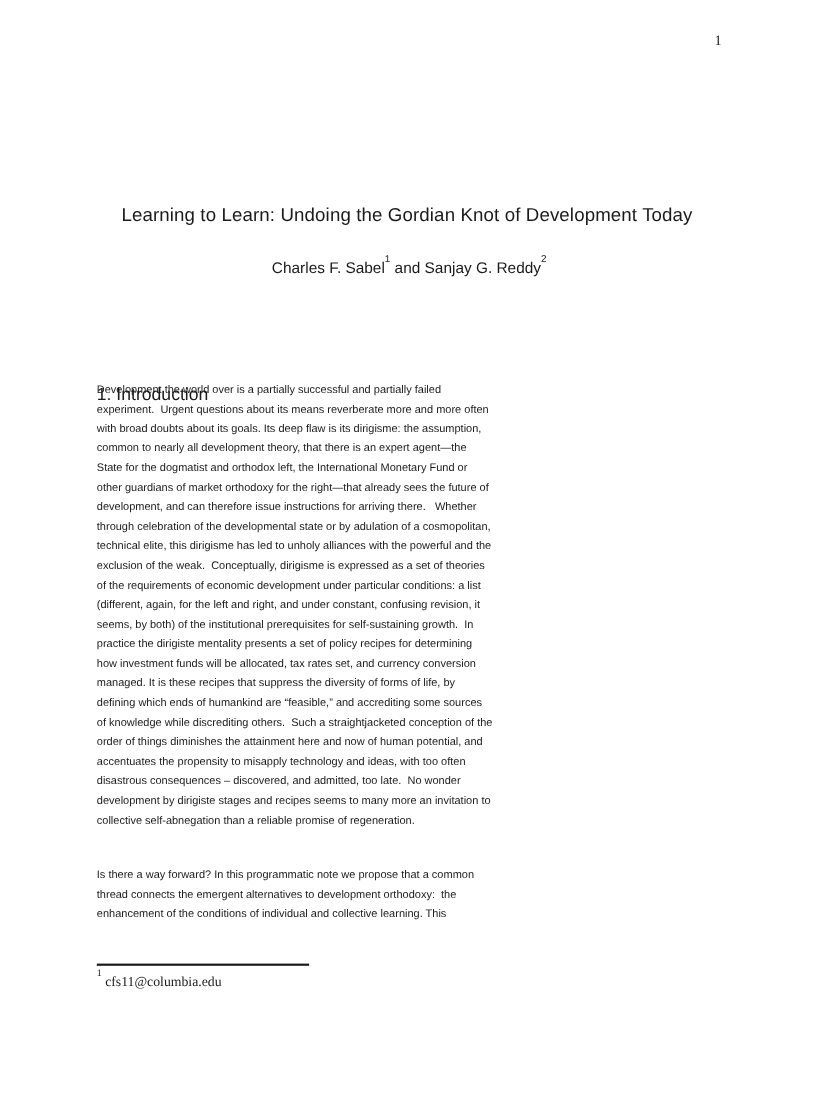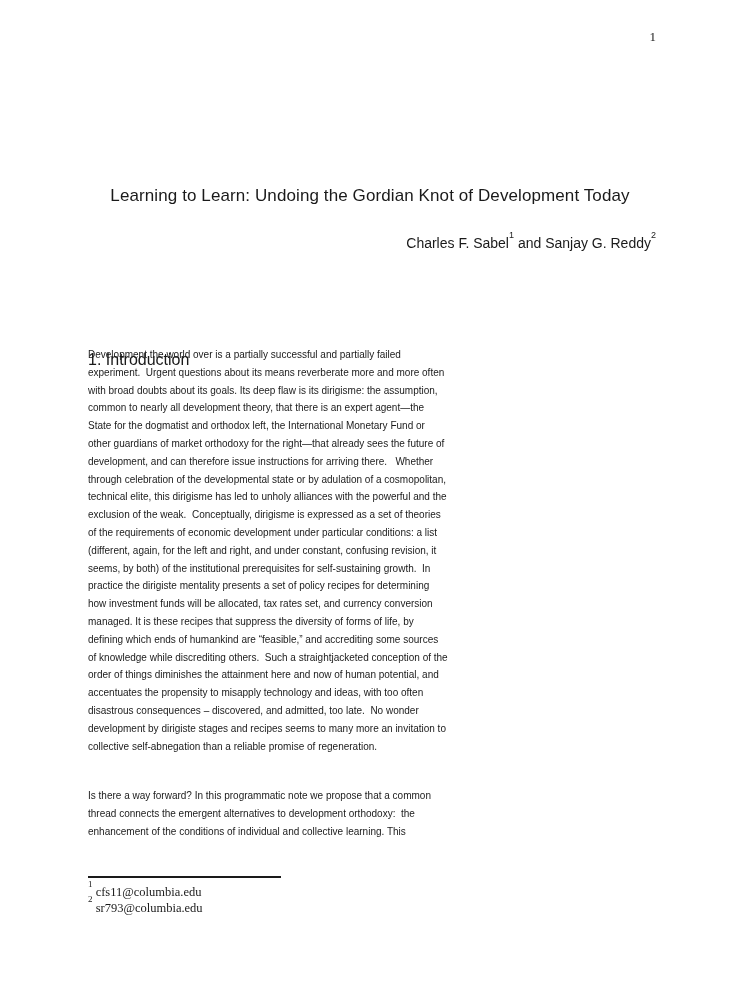--- a/index.html
+++ b/index.html
@@ -32,21 +32,21 @@
     width: 600px;
     text-align: center;
     font-size: 17px;
     letter-spacing: 0.1px;
   }
   .authors {
     position: absolute;
     top: 235px;
     left: 88px;
     width: 568px;
-    text-align: right;
+    text-align: center;
     font-size: 14px;
   }
   .authors sup, .footnote sup {
     font-size: 9px;
     position: relative;
     top: -4px;
     line-height: 0;
   }
   .section-heading {
     position: absolute;
@@ -124,16 +124,15 @@
 development by dirigiste stages and recipes seems to many more an invitation to
 collective self-abnegation than a reliable promise of regeneration.</div>
     <div class="para">Is there a way forward? In this programmatic note we propose that a common
 thread connects the emergent alternatives to development orthodoxy:  the
 enhancement of the conditions of individual and collective learning. This</div>
   </div>
 
   <div class="footnotes">
     <div class="footnote-rule"></div>
     <div class="footnote"><sup>1</sup><span> cfs11@columbia.edu</span></div>
-    <div class="footnote"><sup>2</sup><span> sr793@columbia.edu</span></div>
   </div>
 
 </div>
 
 </body></html>

